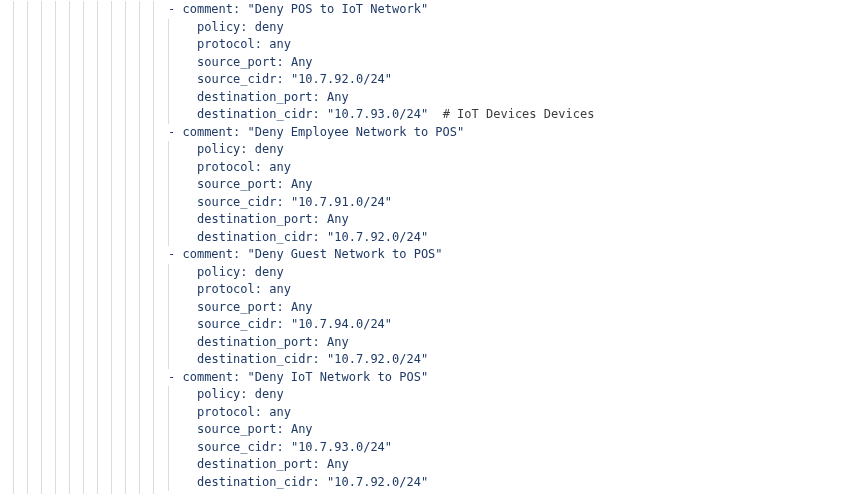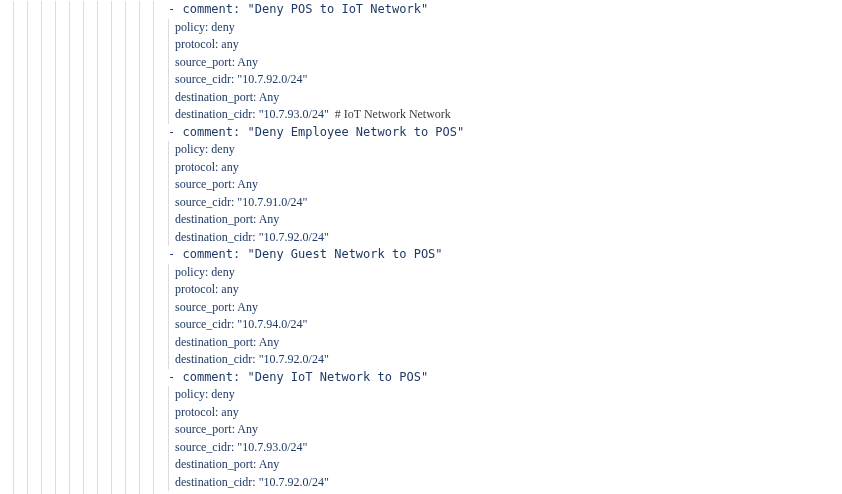--- a/index.html
+++ b/index.html
@@ -35,21 +35,21 @@
   .line {
     position: absolute;
     left: 168px;
     height: 17.5px;
     line-height: 17.5px;
     font-family: "DejaVu Sans Mono", "Liberation Mono", monospace;
     font-size: 12px;
     color: #1f3a66;
     white-space: pre;
   }
-  .line.child { left: 175px; font-family: Liberation Serif, serif; }
+  .line.child { left: 197px; }
   .dash { color: #1f3a66; }
   .cmt { color: #3d3d3d; }
 </style>
 </head>
 <body>
 
 <div class="editor">
 
   <div class="guide" style="left:13px"></div>
   <div class="guide" style="left:27px"></div>
@@ -67,21 +67,21 @@
   <div class="inner-guide" style="left:168px; top:140px; height:105px"></div>
   <div class="inner-guide" style="left:168px; top:262.5px; height:105px"></div>
   <div class="inner-guide" style="left:168px; top:385px; height:105px"></div>
 
   <div class="line" style="top:0px"><span class="dash">-</span> <span>comment: "Deny POS to IoT Network"</span></div>
   <div class="line child" style="top:17.5px">policy: deny</div>
   <div class="line child" style="top:35px">protocol: any</div>
   <div class="line child" style="top:52.5px">source_port: Any</div>
   <div class="line child" style="top:70px">source_cidr: "10.7.92.0/24"</div>
   <div class="line child" style="top:87.5px">destination_port: Any</div>
-  <div class="line child" style="top:105px"><span>destination_cidr: "10.7.93.0/24"</span>  <span class="cmt"># IoT Network Network</span></div>
+  <div class="line child" style="top:105px"><span>destination_cidr: "10.7.93.0/24"</span>  <span class="cmt"># IoT Devices Devices</span></div>
 
   <div class="line" style="top:122.5px"><span class="dash">-</span> <span>comment: "Deny Employee Network to POS"</span></div>
   <div class="line child" style="top:140px">policy: deny</div>
   <div class="line child" style="top:157.5px">protocol: any</div>
   <div class="line child" style="top:175px">source_port: Any</div>
   <div class="line child" style="top:192.5px">source_cidr: "10.7.91.0/24"</div>
   <div class="line child" style="top:210px">destination_port: Any</div>
   <div class="line child" style="top:227.5px">destination_cidr: "10.7.92.0/24"</div>
 
   <div class="line" style="top:245px"><span class="dash">-</span> <span>comment: "Deny Guest Network to POS"</span></div>

